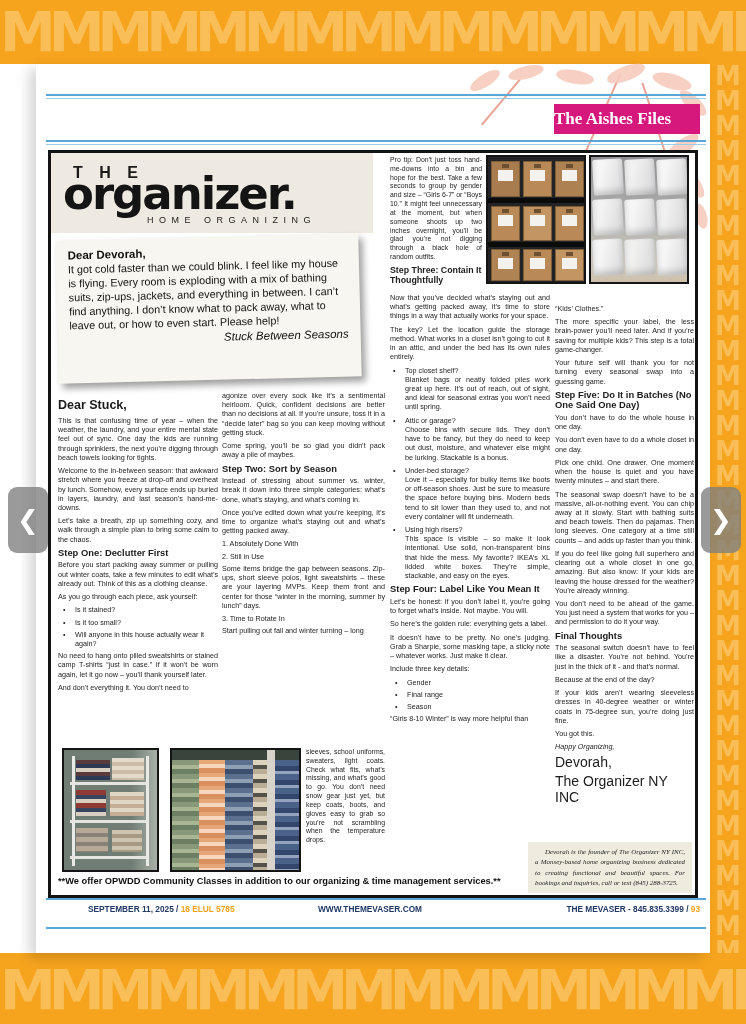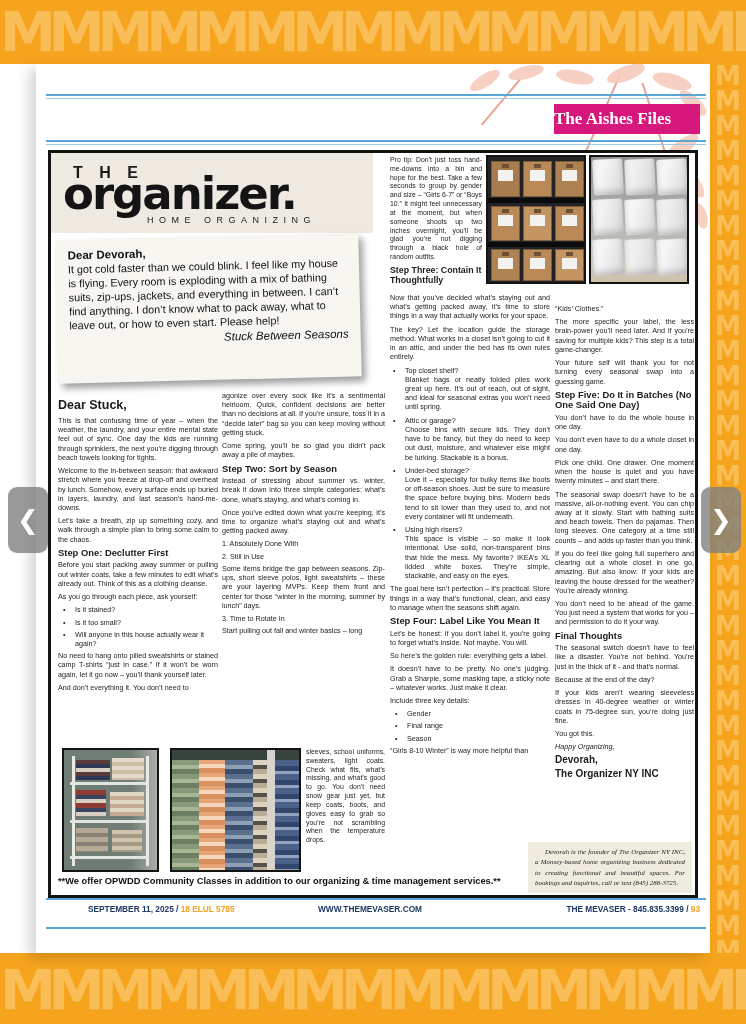--- a/index.html
+++ b/index.html
@@ -50,21 +50,21 @@
   .col{position:absolute;color:#1c1c1c;font-size:7.2px;line-height:1.28;z-index:5;}
   .blk-p{text-align:justify;margin:0 0 4px;}
   .blk-dh{font-size:12.5px;font-weight:bold;margin:0 0 3px;}
   .blk-h{font-size:9.4px;font-weight:bold;line-height:1.13;margin:3px 0 2px;}
   .blk-sub{margin:0 0 3px;}
   .blk-li{position:relative;padding-left:17px;margin:0 0 3px;}
   .blk-li::before{content:"\2022";position:absolute;left:5px;}
   .blk-lq{position:relative;padding-left:15px;margin:0 0 4px;text-align:justify;}
   .blk-lq::before{content:"\2022";position:absolute;left:3px;}
   .blk-pi{font-style:italic;margin:0 0 3px;}
-  .blk-sig{font-size:10px;font-weight:bold;line-height:1.18;margin:2px 0 0;}
+  .blk-sig{font-size:14px;font-weight:normal;line-height:1.18;margin:2px 0 0;}
   #col3top{font-size:6.9px;}
   #col3top .blk-h{font-size:8.8px;}
   #col2wrap{font-size:6.9px;}
 
   
   .photo{position:absolute;border:2px solid #141414;box-sizing:border-box;overflow:hidden;z-index:5;}
   #photo-boxes{left:486px;top:155px;width:100px;height:129px;background:#232325;}
   .shelfbar{position:absolute;left:0;width:100%;height:5px;background:#0b0b0c;}
   .boxrow{position:absolute;left:3px;display:flex;gap:3px;}
   .cbox{width:27px;background:#B98A58;border:1px solid #7d5c38;position:relative;}
@@ -245,21 +245,21 @@
   <div id="col2" class="col" style="left:222px;top:391px;width:163px;">
       <div class="blk-p">agonize over every sock like it’s a sentimental heirloom. Quick, confident decisions are better than no decisions at all. If you’re unsure, toss it in a “decide later” bag so you can keep moving without getting stuck.</div>
       <div class="blk-p">Come spring, you’ll be so glad you didn’t pack away a pile of maybes.</div>
       <div class="blk-h">Step Two: Sort by Season</div>
       <div class="blk-p">Instead of stressing about summer vs. winter, break it down into three simple categories: what’s done, what’s staying, and what’s coming in.</div>
       <div class="blk-p">Once you’ve edited down what you’re keeping, it’s time to organize what’s staying out and what’s getting packed away.</div>
       <div class="blk-sub">1. Absolutely Done With</div>
       <div class="blk-sub">2. Still in Use</div>
       <div class="blk-p">Some items bridge the gap between seasons. Zip-ups, short sleeve polos, light sweatshirts – these are your layering MVPs. Keep them front and center for those “winter in the morning, summer by lunch” days.</div>
       <div class="blk-sub">3. Time to Rotate In</div>
-      <div class="blk-p">Start pulling out fall and winter basics – long</div>
+      <div class="blk-p">Start pulling out fall and winter turning – long</div>
     </div>
   <div id="col2wrap" class="col" style="left:306px;top:748px;width:79px;">
     <div class="blk-p">sleeves, school uniforms, sweaters, light coats. Check what fits, what’s missing, and what’s good to go. You don’t need snow gear just yet, but keep coats, boots, and gloves easy to grab so you’re not scrambling when the temperature drops.</div>
   </div>
   <div id="col3top" class="col" style="left:390px;top:156px;width:92px;">
       <div class="blk-p">Pro tip: Don’t just toss hand-me-downs into a bin and hope for the best. Take a few seconds to group by gender and size – “Girls 6-7” or “Boys 10.”  It might feel unnecessary at the moment, but when someone shoots up two inches overnight, you’ll be glad you’re not digging through a black hole of random outfits.</div>
       <div class="blk-h">Step Three: Contain It Thoughtfully</div>
     </div>
   <div id="col3" class="col" style="left:390px;top:293px;width:160px;">
       <div class="blk-p">Now that you’ve decided what’s staying out and what’s getting packed away, it’s time to store things in a way that actually works for your space.</div>
@@ -273,21 +273,20 @@
         <div class="lq-body">Choose bins with secure lids. They don’t have to be fancy, but they do need to keep out dust, moisture, and whatever else might be lurking. Stackable is a bonus.</div>
       </div>
       <div class="blk-lq">
         <div class="lq-head">Under-bed storage?</div>
         <div class="lq-body">Love it – especially for bulky items like boots or off-season shoes. Just be sure to measure the space before buying bins. Modern beds tend to sit lower than they used to, and not every container will fit underneath.</div>
       </div>
       <div class="blk-lq">
         <div class="lq-head">Using high risers?</div>
         <div class="lq-body">This space is visible – so make it look intentional. Use solid, non-transparent bins that hide the mess. My favorite? IKEA’s XL lidded white boxes. They’re simple, stackable, and easy on the eyes.</div>
       </div>
-      <div class="blk-p">The goal here isn’t perfection – it’s practical. Store things in a way that’s functional, clean, and easy to manage when the seasons shift again.</div>
       <div class="blk-h">Step Four: Label Like You Mean It</div>
       <div class="blk-p">Let’s be honest: if you don’t label it, you’re going to forget what’s inside. Not maybe. You will.</div>
       <div class="blk-p">So here’s the golden rule: everything gets a label.</div>
       <div class="blk-p">It doesn’t have to be pretty. No one’s judging. Grab a Sharpie, some masking tape, a sticky note – whatever works. Just make it clear.</div>
       <div class="blk-p">Include three key details:</div>
       <div class="blk-li">Gender</div>
       <div class="blk-li">Final range</div>
       <div class="blk-li">Season</div>
       <div class="blk-p">“Girls 8-10 Winter” is way more helpful than</div>
     </div>

